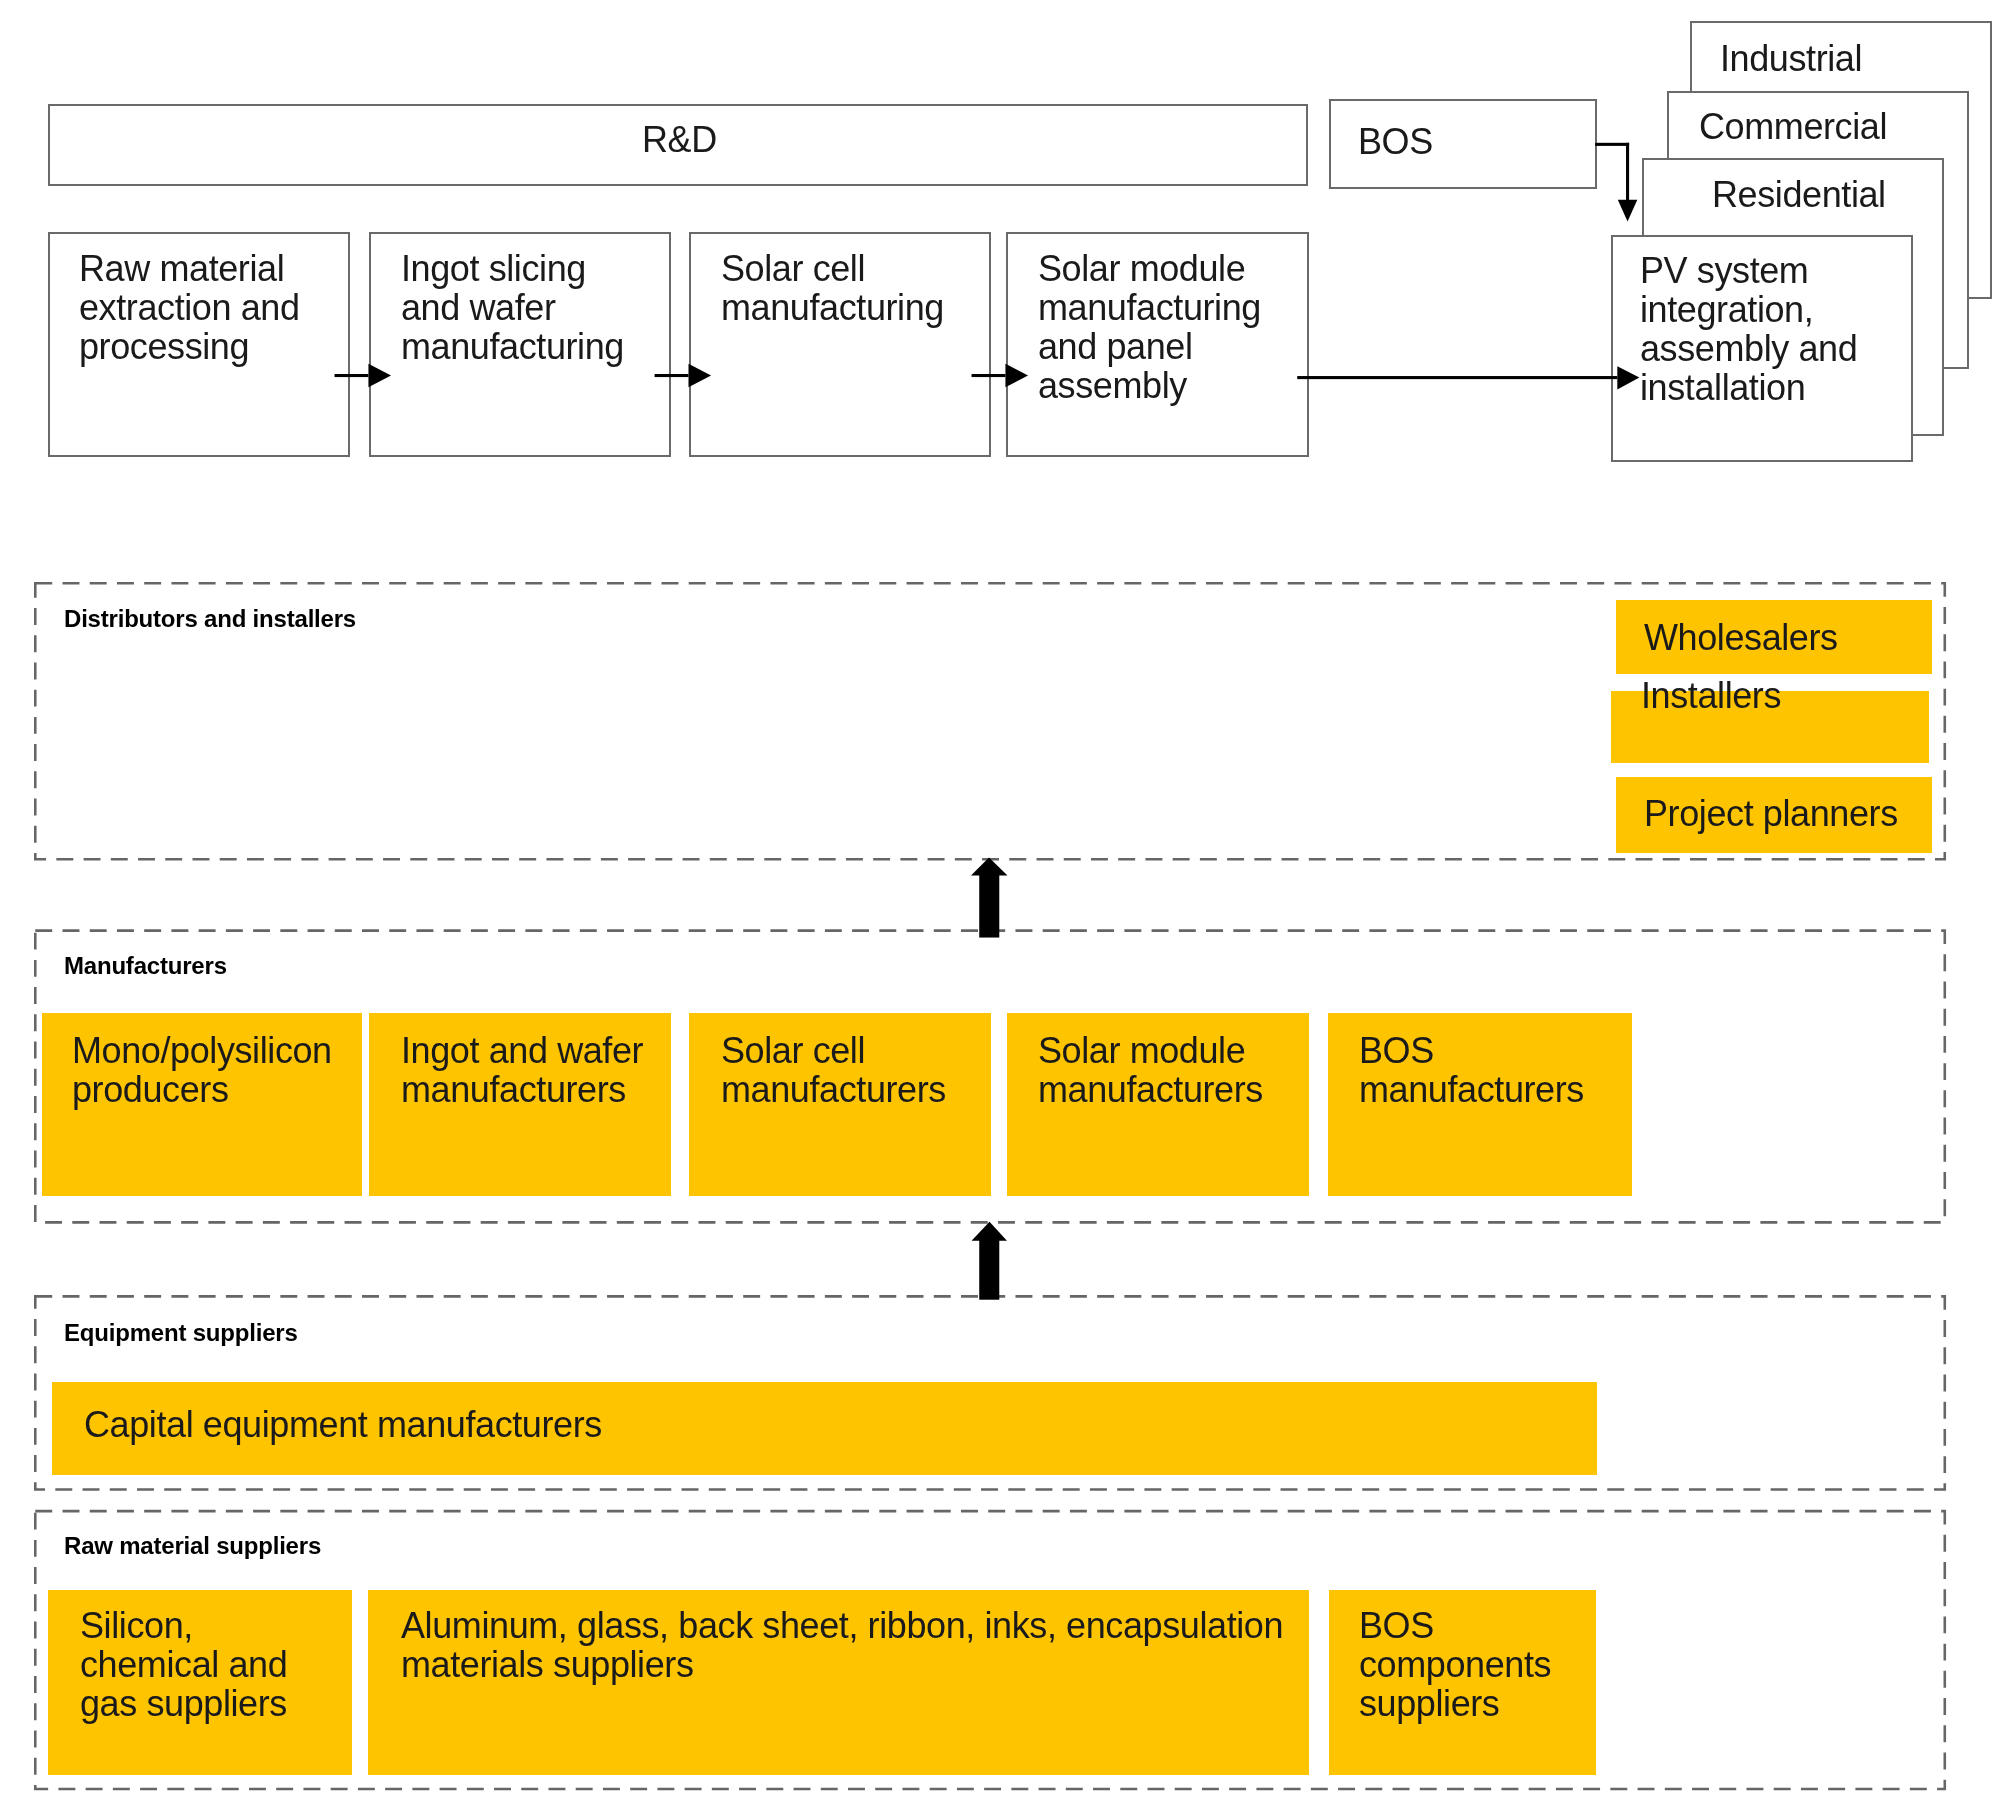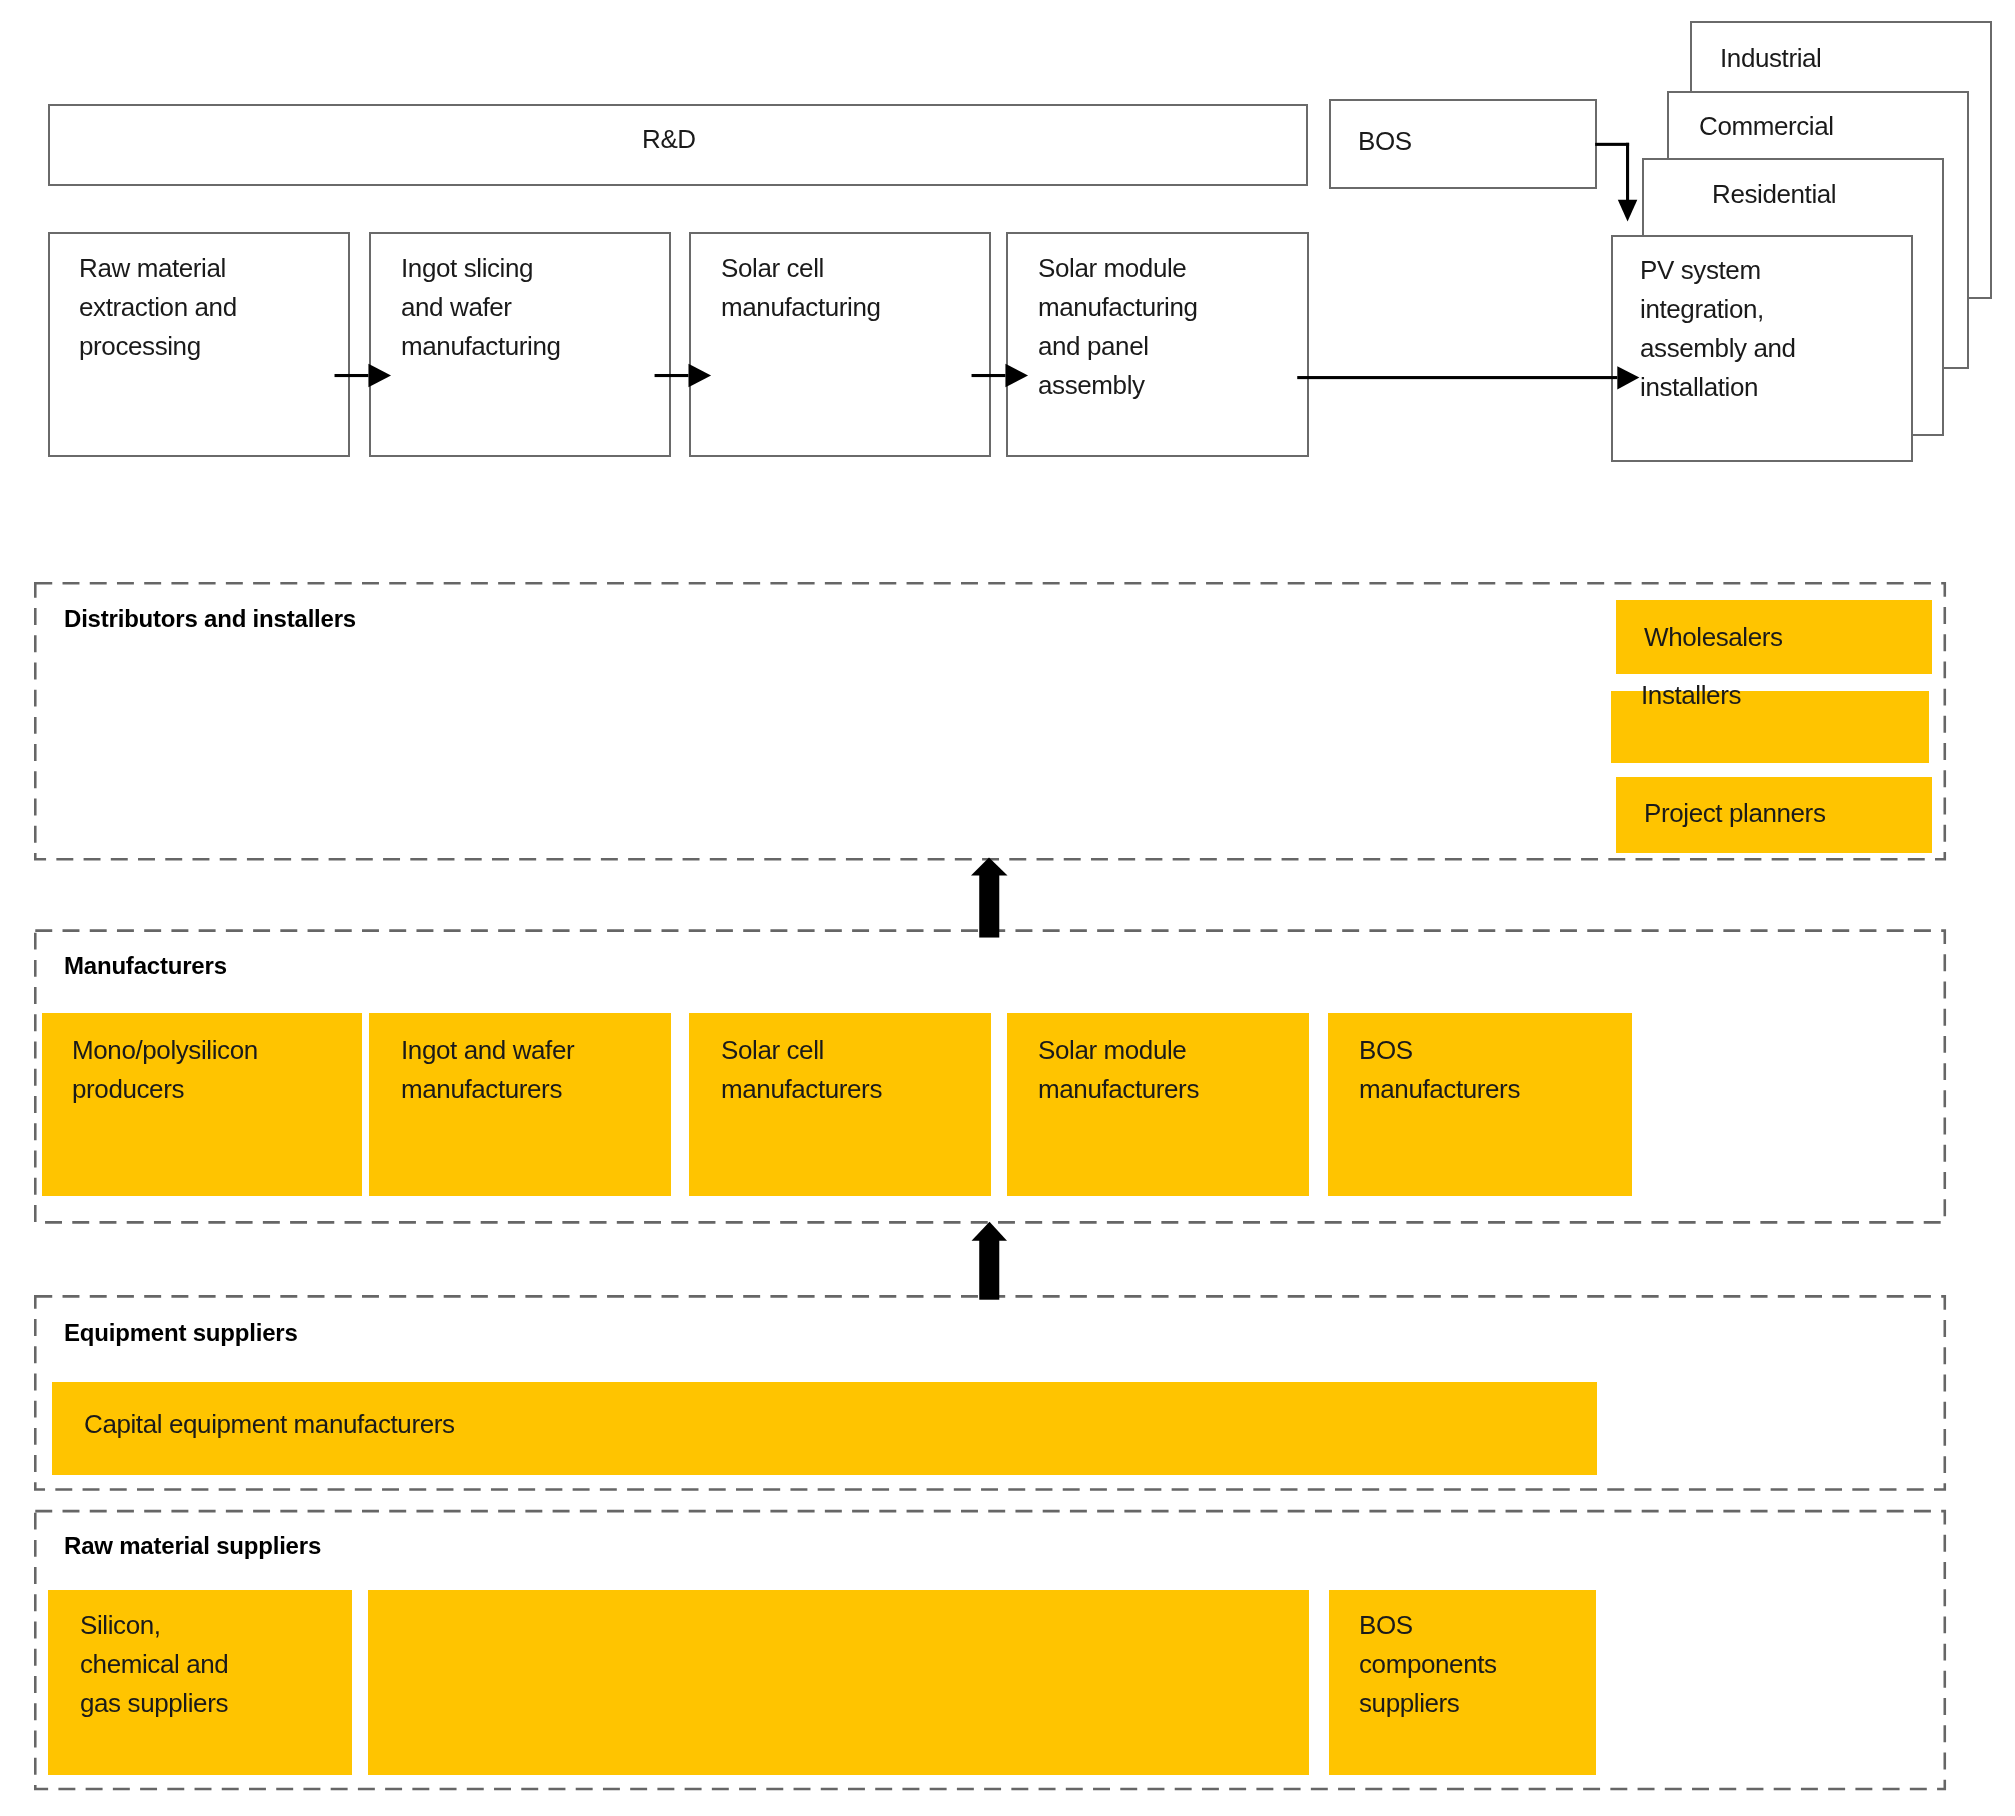--- a/index.html
+++ b/index.html
@@ -1,21 +1,21 @@
 <!DOCTYPE html>
 <html style="font-size:8.2px"><head>
 <meta charset="utf-8">
 <title>Solar PV value chain diagram</title>
 <style>
   html,body{margin:0;padding:0;background:#ffffff;}
   #page{position:relative;width:2015px;height:1816px;background:#ffffff;overflow:hidden;
         font-family:"Liberation Sans", sans-serif;}
   .obox{position:absolute;box-sizing:border-box;border:2.6px solid #6a6a6a;background:#ffffff;}
   .bar{position:absolute;box-sizing:border-box;background:#FFC400;}
-  .txt{position:absolute;color:#1a1a1a;font-size:26px;line-height:39px;white-space:pre;letter-spacing:-0.4px;}
+  .txt{position:absolute;color:#1a1a1a;font-size:36px;line-height:39px;white-space:pre;letter-spacing:-0.4px;}
   .grp{position:absolute;color:#000000;font-weight:bold;font-size:24px;line-height:39px;
        white-space:pre;letter-spacing:-0.2px;}
   svg.ov{position:absolute;left:0;top:0;width:2015px;height:1816px;overflow:visible;pointer-events:none;}
   svg.dashlayer{position:absolute;left:0;top:0;width:2015px;height:1816px;overflow:visible;pointer-events:none;}
 </style>
 </head>
 <body>
 
 <div id="page">
 
@@ -99,20 +99,22 @@
   <div class="txt" style="left:84px;top:1405px">Capital equipment manufacturers</div>
 
   <div class="grp" style="left:64px;top:1526px">Raw material suppliers</div>
 
   <div class="bar" style="left:48px;top:1590px;width:304px;height:185px"></div>
   <div class="txt" style="left:80px;top:1606px">Silicon,
 chemical and
 gas suppliers</div>
 
   <div class="bar" style="left:368px;top:1590px;width:941px;height:185px"></div>
+  <div class="txt" style="left:401px;top:1606px">Aluminum, glass, back sheet, ribbon, inks, encapsulation
+materials suppliers</div>
 
   <div class="bar" style="left:1329px;top:1590px;width:267px;height:185px"></div>
   <div class="txt" style="left:1359px;top:1606px">BOS
 components
 suppliers</div>
 
   <svg class="dashlayer" viewBox="0 0 3922 3535">
     <g fill="none" stroke="#666666" stroke-width="5" stroke-dasharray="33 20">
       <rect x="68.5" y="1135.5" width="3717" height="537"></rect>
       <rect x="68.5" y="1811.5" width="3717" height="568"></rect>

